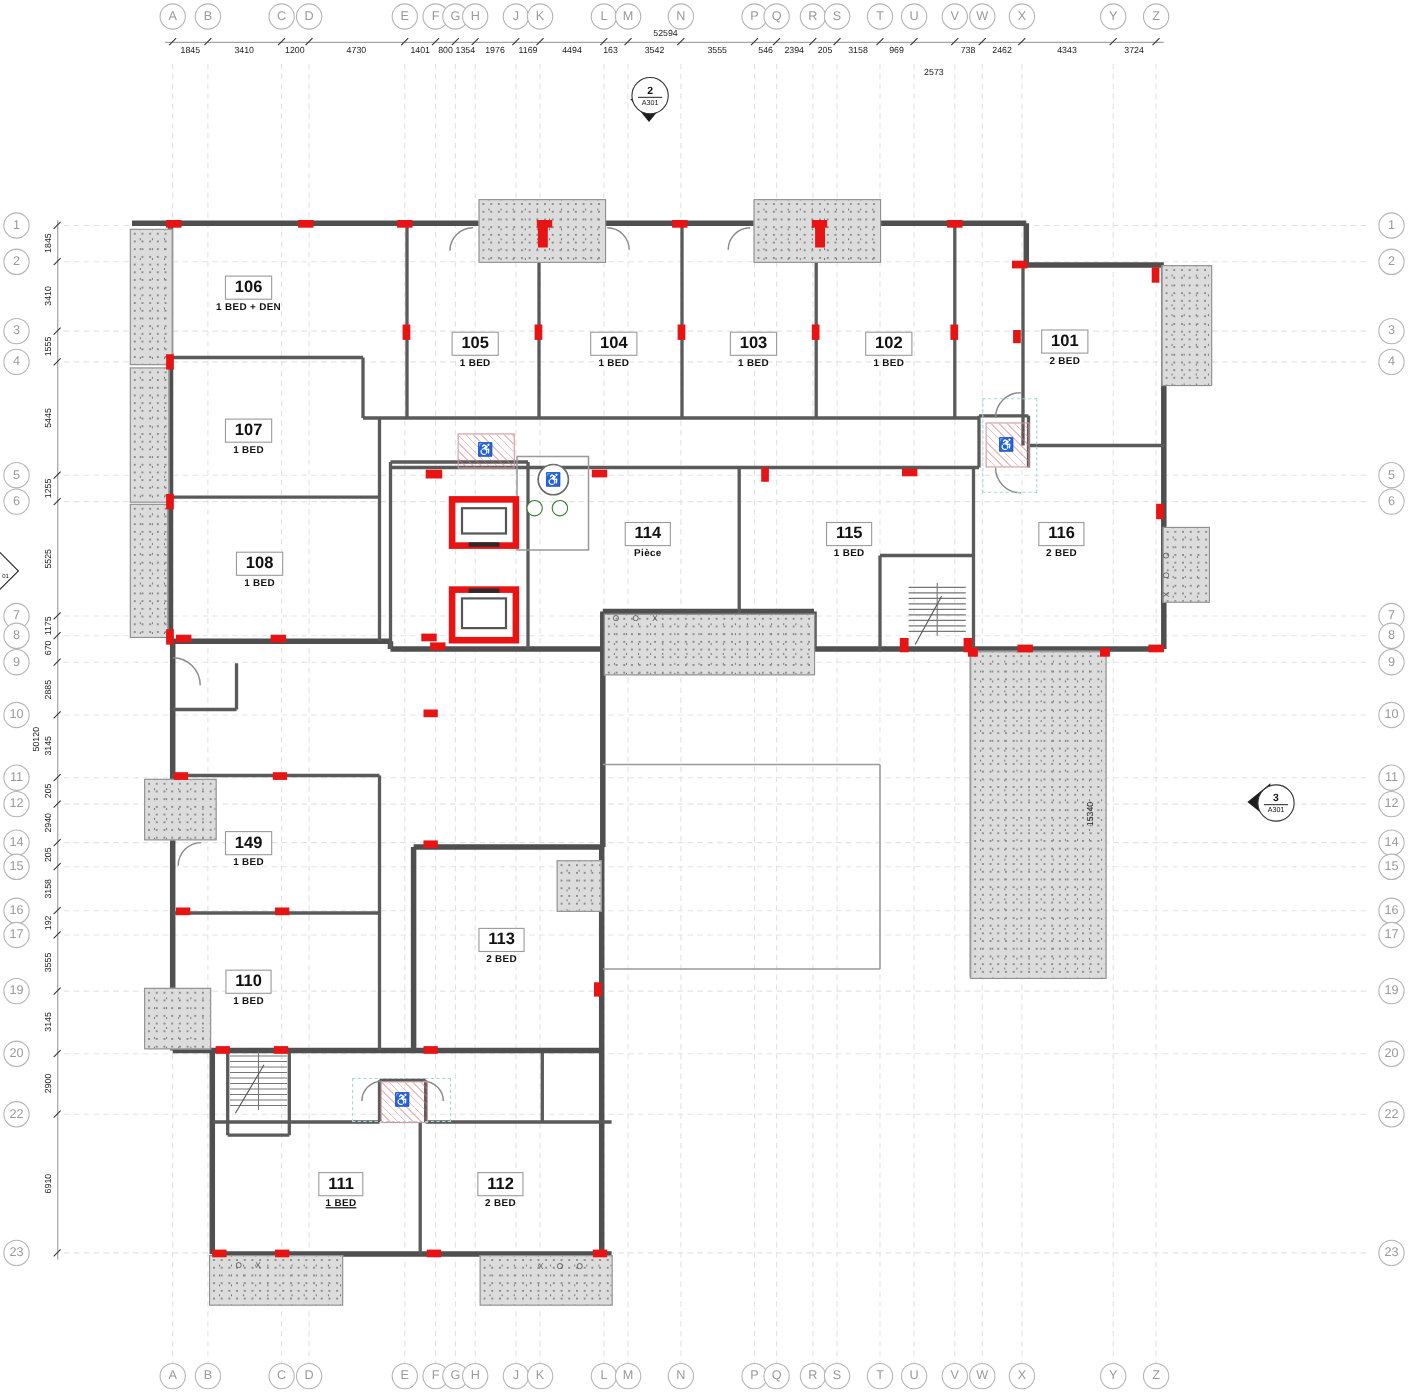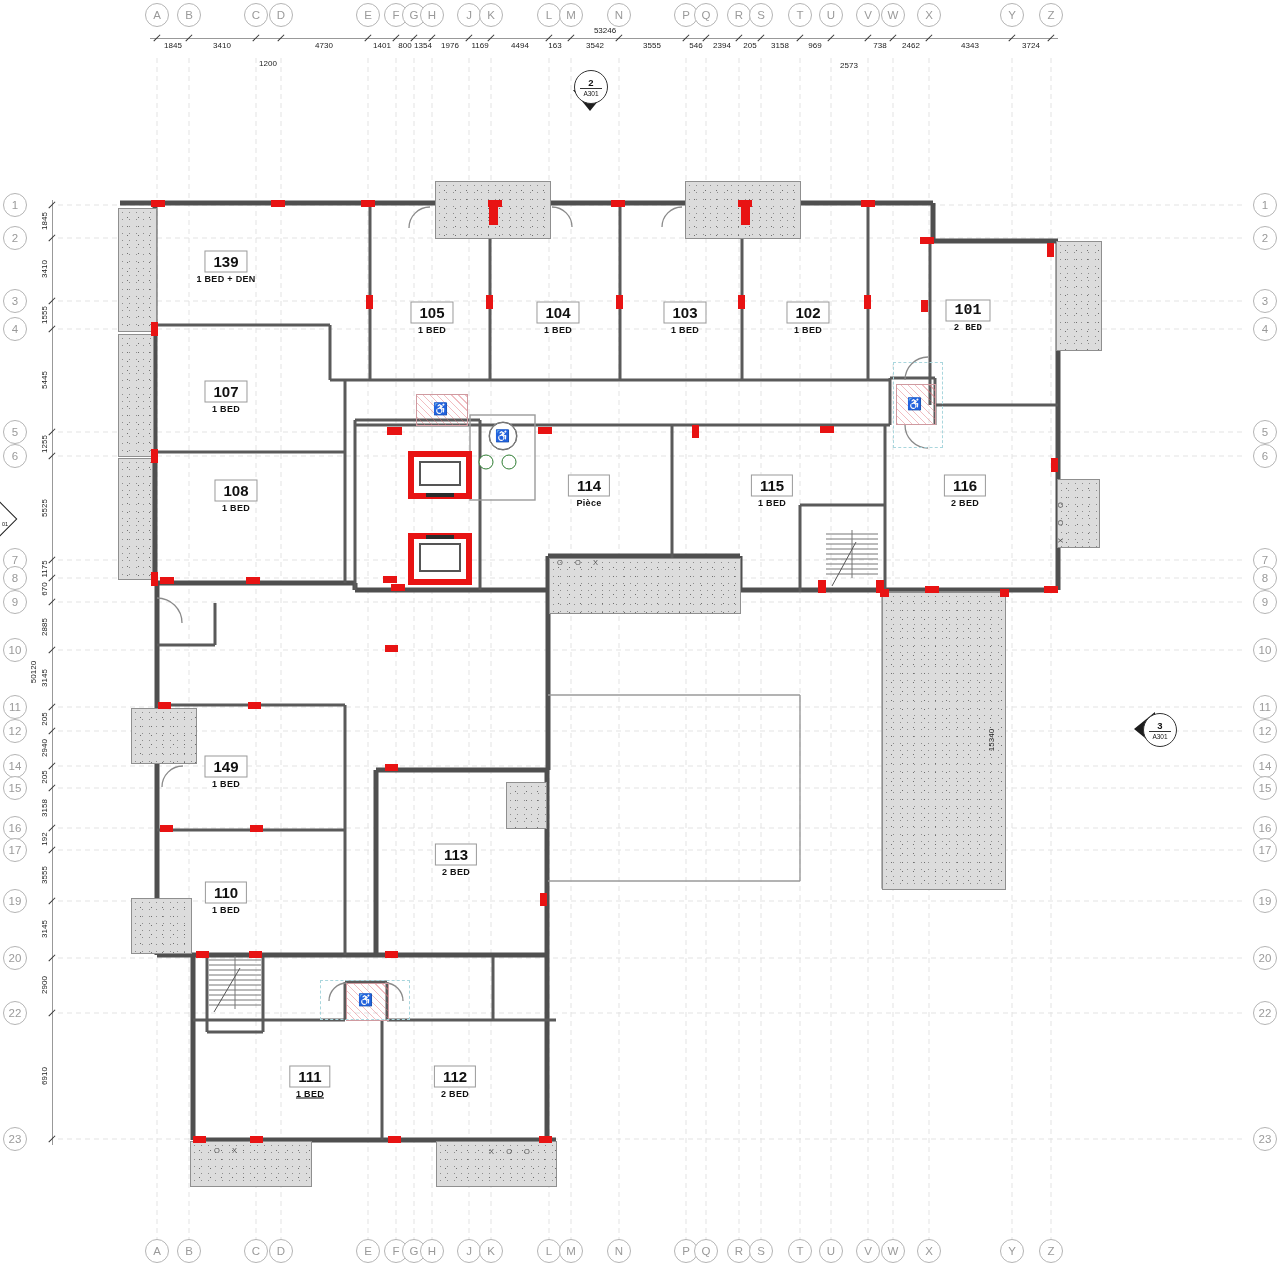--- a/index.html
+++ b/index.html
@@ -271,42 +271,42 @@
     <div class="bubble" style="left: 1265px; top: 958px;">20</div>
     <div class="tick" style="left: 52px; top: 958px;"></div>
     <div class="bubble" style="left: 15px; top: 1013px;">22</div>
     <div class="bubble" style="left: 1265px; top: 1013px;">22</div>
     <div class="tick" style="left: 52px; top: 1013px;"></div>
     <div class="bubble" style="left: 15px; top: 1139px;">23</div>
     <div class="bubble" style="left: 1265px; top: 1139px;">23</div>
     <div class="tick" style="left: 52px; top: 1139px;"></div>
     <div class="dimt" style="left: 173px; top: 41px;">1845</div>
     <div class="dimt" style="left: 222px; top: 41px;">3410</div>
-    <div class="dimt" style="left: 268px; top: 59px;">1200</div>
+    <div class="dimt" style="left: 268px; top: 41px;">1200</div>
     <div class="dimt" style="left: 324px; top: 41px;">4730</div>
     <div class="dimt" style="left: 382px; top: 41px;">1401</div>
     <div class="dimt" style="left: 405px; top: 41px;">800</div>
     <div class="dimt" style="left: 423px; top: 41px;">1354</div>
     <div class="dimt" style="left: 450px; top: 41px;">1976</div>
     <div class="dimt" style="left: 480px; top: 41px;">1169</div>
     <div class="dimt" style="left: 520px; top: 41px;">4494</div>
     <div class="dimt" style="left: 555px; top: 41px;">163</div>
     <div class="dimt" style="left: 595px; top: 41px;">3542</div>
     <div class="dimt" style="left: 652px; top: 41px;">3555</div>
     <div class="dimt" style="left: 696px; top: 41px;">546</div>
     <div class="dimt" style="left: 722px; top: 41px;">2394</div>
     <div class="dimt" style="left: 750px; top: 41px;">205</div>
     <div class="dimt" style="left: 780px; top: 41px;">3158</div>
     <div class="dimt" style="left: 815px; top: 41px;">969</div>
     <div class="dimt" style="left: 849px; top: 41px; margin-top: 20px;">2573</div>
     <div class="dimt" style="left: 880px; top: 41px;">738</div>
     <div class="dimt" style="left: 911px; top: 41px;">2462</div>
     <div class="dimt" style="left: 970px; top: 41px;">4343</div>
     <div class="dimt" style="left: 1031px; top: 41px;">3724</div>
-    <div class="dimt" style="left: 605px; top: 26px;">53246</div>
+    <div class="dimt" style="left: 605px; top: 26px;">52594</div>
     <div class="diml" style="left: 44px; top: 221px;">1845</div>
     <div class="diml" style="left: 44px; top: 269px;">3410</div>
     <div class="diml" style="left: 44px; top: 315px;">1555</div>
     <div class="diml" style="left: 44px; top: 380px;">5445</div>
     <div class="diml" style="left: 44px; top: 444px;">1255</div>
     <div class="diml" style="left: 44px; top: 508px;">5525</div>
     <div class="diml" style="left: 44px; top: 569px;">1175</div>
     <div class="diml" style="left: 44px; top: 589px;">670</div>
     <div class="diml" style="left: 44px; top: 627px;">2885</div>
     <div class="diml" style="left: 44px; top: 678px;">3145</div>
@@ -400,28 +400,28 @@
     <div class="greenc" style="left: 486px; top: 462px;"></div>
     <div class="greenc" style="left: 509px; top: 462px;"></div>
     <div class="wc" style="left: 441px; top: 409px;">♿</div>
     <div class="wc circled" style="left: 503px; top: 436px;">♿</div>
     <div class="wc" style="left: 915px; top: 404px;">♿</div>
     <div class="wc" style="left: 366px; top: 1000px;">♿</div>
     <div class="wmark" style="left: 580px; top: 562px;">O O X</div>
     <div class="wmark" style="left: 228px; top: 1150px;">O X</div>
     <div class="wmark" style="left: 512px; top: 1151px;">X O O</div>
     <div class="wmark vert" style="left: 1060px; top: 520px;">X O O</div>
-    <div class="room" style="left: 968px; top: 316px; font-family: Liberation Mono, monospace;"><div class="num">101</div><div class="typ">2 BED</div></div>
+    <div class="room" style="left: 968px; top: 316px;"><div class="num">101</div><div class="typ">2 BED</div></div>
     <div class="room" style="left: 808px; top: 318px;"><div class="num">102</div><div class="typ">1 BED</div></div>
     <div class="room" style="left: 685px; top: 318px;"><div class="num">103</div><div class="typ">1 BED</div></div>
     <div class="room" style="left: 558px; top: 318px;"><div class="num">104</div><div class="typ">1 BED</div></div>
     <div class="room" style="left: 432px; top: 318px;"><div class="num">105</div><div class="typ">1 BED</div></div>
-    <div class="room" style="left: 226px; top: 267px;"><div class="num">139</div><div class="typ">1 BED + DEN</div></div>
+    <div class="room" style="left: 226px; top: 267px;"><div class="num">106</div><div class="typ">1 BED + DEN</div></div>
     <div class="room" style="left: 226px; top: 397px;"><div class="num">107</div><div class="typ">1 BED</div></div>
-    <div class="room" style="left: 226px; top: 496px; padding-left: 20px;"><div class="num">108</div><div class="typ">1 BED</div></div>
+    <div class="room" style="left: 226px; top: 518px; padding-left: 20px;"><div class="num">108</div><div class="typ">1 BED</div></div>
     <div class="room" style="left: 226px; top: 772px;"><div class="num">149</div><div class="typ">1 BED</div></div>
     <div class="room" style="left: 226px; top: 898px;"><div class="num">110</div><div class="typ">1 BED</div></div>
     <div class="room" style="left: 310px; top: 1082px; text-decoration: underline;"><div class="num">111</div><div class="typ">1 BED</div></div>
     <div class="room" style="left: 455px; top: 1082px;"><div class="num">112</div><div class="typ">2 BED</div></div>
     <div class="room" style="left: 456px; top: 860px;"><div class="num">113</div><div class="typ">2 BED</div></div>
     <div class="room" style="left: 589px; top: 491px;"><div class="num">114</div><div class="typ">Pièce</div></div>
     <div class="room" style="left: 772px; top: 491px;"><div class="num">115</div><div class="typ">1 BED</div></div>
     <div class="room" style="left: 965px; top: 491px;"><div class="num">116</div><div class="typ">2 BED</div></div>
   </div>
 

